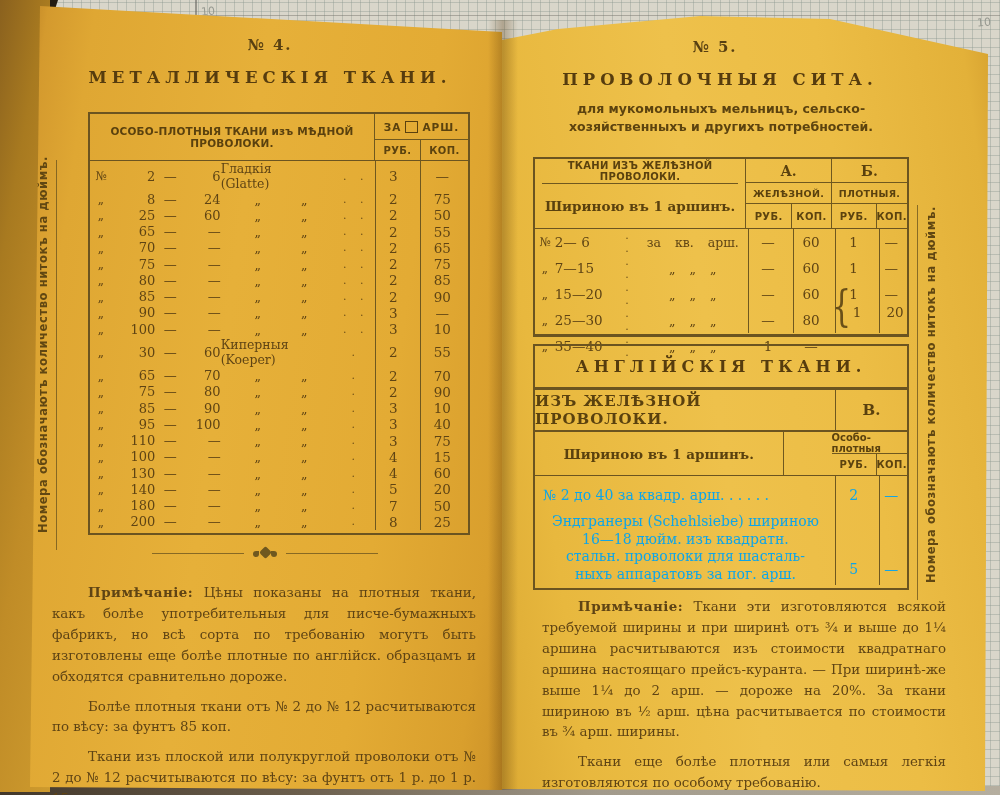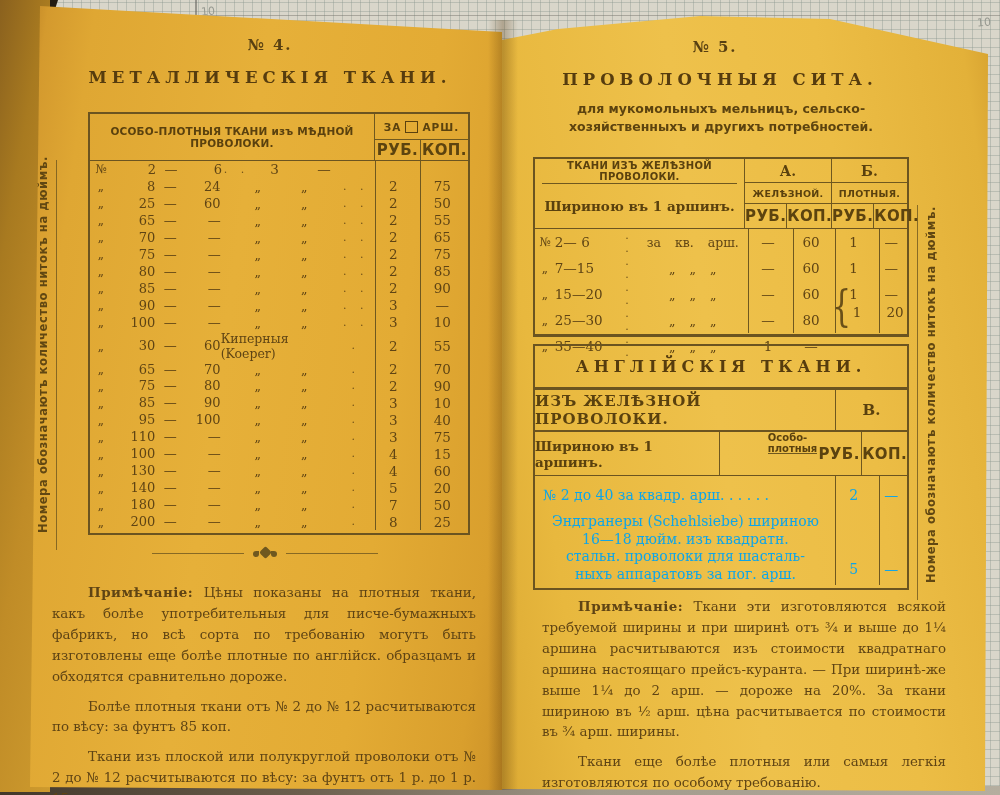--- a/index.html
+++ b/index.html
@@ -36,21 +36,21 @@
   .abs{position:absolute;}
   
   .pagenum{font-weight:bold;font-size:15px;letter-spacing:2px;text-align:center;color:#584012;}
   .big-title{font-weight:bold;font-size:16.5px;letter-spacing:5px;text-align:center;color:#563c0e;}
   .subtitle{font-family:"DejaVu Sans",sans-serif;font-weight:bold;font-size:12.5px;
     text-align:center;line-height:1.4;color:#5c430f;}
   
   .tbl{border:2px solid #6b5420;box-sizing:border-box;}
   .vl{position:absolute;top:0;bottom:0;width:1.4px;background:#6f581f;}
   .cellc{display:flex;align-items:center;justify-content:center;box-sizing:border-box;}
-  .rk{font-family:"DejaVu Sans",sans-serif;font-weight:bold;font-size:15px;letter-spacing:.4px;color:#5c430f;}
+  .rk{font-family:"DejaVu Sans",sans-serif;font-weight:bold;font-size:10px;letter-spacing:.4px;color:#5c430f;}
   
   .lt-head{display:flex;height:47px;border-bottom:1.6px solid #6b5420;box-sizing:border-box;}
   .lt-head-desc{width:285px;box-sizing:border-box;border-right:1.4px solid #6f581f;
     display:flex;align-items:center;justify-content:center;
     font-family:"DejaVu Sans",sans-serif;font-weight:bold;font-size:10.5px;letter-spacing:.2px;color:#5a410e;padding:0 4px;text-align:center;}
   .lt-head-right{flex:1;display:flex;flex-direction:column;}
   .lt-za{height:26px;border-bottom:1.3px solid #6f581f;box-sizing:border-box;
     font-family:"DejaVu Sans",sans-serif;font-weight:bold;font-size:10.5px;letter-spacing:1px;color:#5a410e;}
   .sq{display:inline-block;width:11px;height:10px;border:1.3px solid #5a410e;margin:0 4px;vertical-align:-1px;}
   .lt-rk{flex:1;display:flex;}
@@ -115,21 +115,21 @@
   .t2-banner{height:44px;border-bottom:3px solid #6b5420;box-sizing:border-box;
     display:flex;align-items:center;justify-content:center;
     font-weight:bold;font-size:16px;letter-spacing:5px;color:#563c0e;}
   .t2-row2{height:42px;border-bottom:2.2px solid #6b5420;box-sizing:border-box;display:flex;}
   .t2-row2 .l{width:300px;display:flex;align-items:center;justify-content:center;
     font-weight:bold;font-size:15px;letter-spacing:1px;color:#5a410e;}
   .t2-row2 .v{flex:1;border-left:1.4px solid #6f581f;display:flex;align-items:center;justify-content:center;
     font-weight:bold;font-size:15px;color:#5a410e;}
   .t2-row3{height:44px;border-bottom:1.6px solid #6b5420;box-sizing:border-box;display:flex;}
   .t2-row3 .l{width:300px;display:flex;align-items:center;justify-content:center;font-weight:bold;font-size:13.5px;color:#5a410e;}
-  .t2-row3 .r{flex:1;border-left:1.4px solid #6f581f;display:flex;padding-left:48px;}
+  .t2-row3 .r{flex:1;border-left:1.4px solid #6f581f;display:flex;flex-direction:column;padding-left:48px;}
   .t2-osob{height:22px;border-bottom:1.2px solid #6f581f;
     font-family:"DejaVu Sans",sans-serif;font-weight:bold;font-size:10px;color:#5a410e;}
   .t2-rk{flex:1;display:flex;}
   .t2-rk .r2{width:44px;} .t2-rk .k2{flex:1;border-left:1.3px solid #6f581f;}
   .t2-body{position:relative;height:109px;}
   .t2-item{display:flex;font-size:14px;color:#0ea5e9;}
   .t2-item1{height:37px;align-items:center;}
   .t2-item2{height:72px;align-items:flex-end;}
   .t2-item .txt{width:300px;box-sizing:border-box;padding-left:8px;}
   .t2-item2 .txt{padding:0 10px 2px 14px;text-align:center;white-space:pre-line;line-height:17.5px;}
@@ -179,20 +179,24 @@
         </div>
       </div>
       <div class="lt-body">
         <div class="vl" style="left:285px;"></div>
         <div class="vl" style="left:330px;"></div>
       <div class="lt-row">
     <span class="c-mark">№</span>
     <span class="c-n1">2</span>
     <span class="c-dash">—</span>
     <span class="c-n2">6</span>
+    <span class="c-name">
+              <i style="font-style:normal">Гладкія (Glatte)</i>
+              <i style="font-style:normal"></i>
+            </span>
     <span class="c-lead">. .</span>
     <span class="c-rub">3</span>
     <span class="c-kop">—</span>
   </div>
           <div class="lt-row">
     <span class="c-mark">„</span>
     <span class="c-n1">8</span>
     <span class="c-dash">—</span>
     <span class="c-n2">24</span>
     <span class="c-name">

